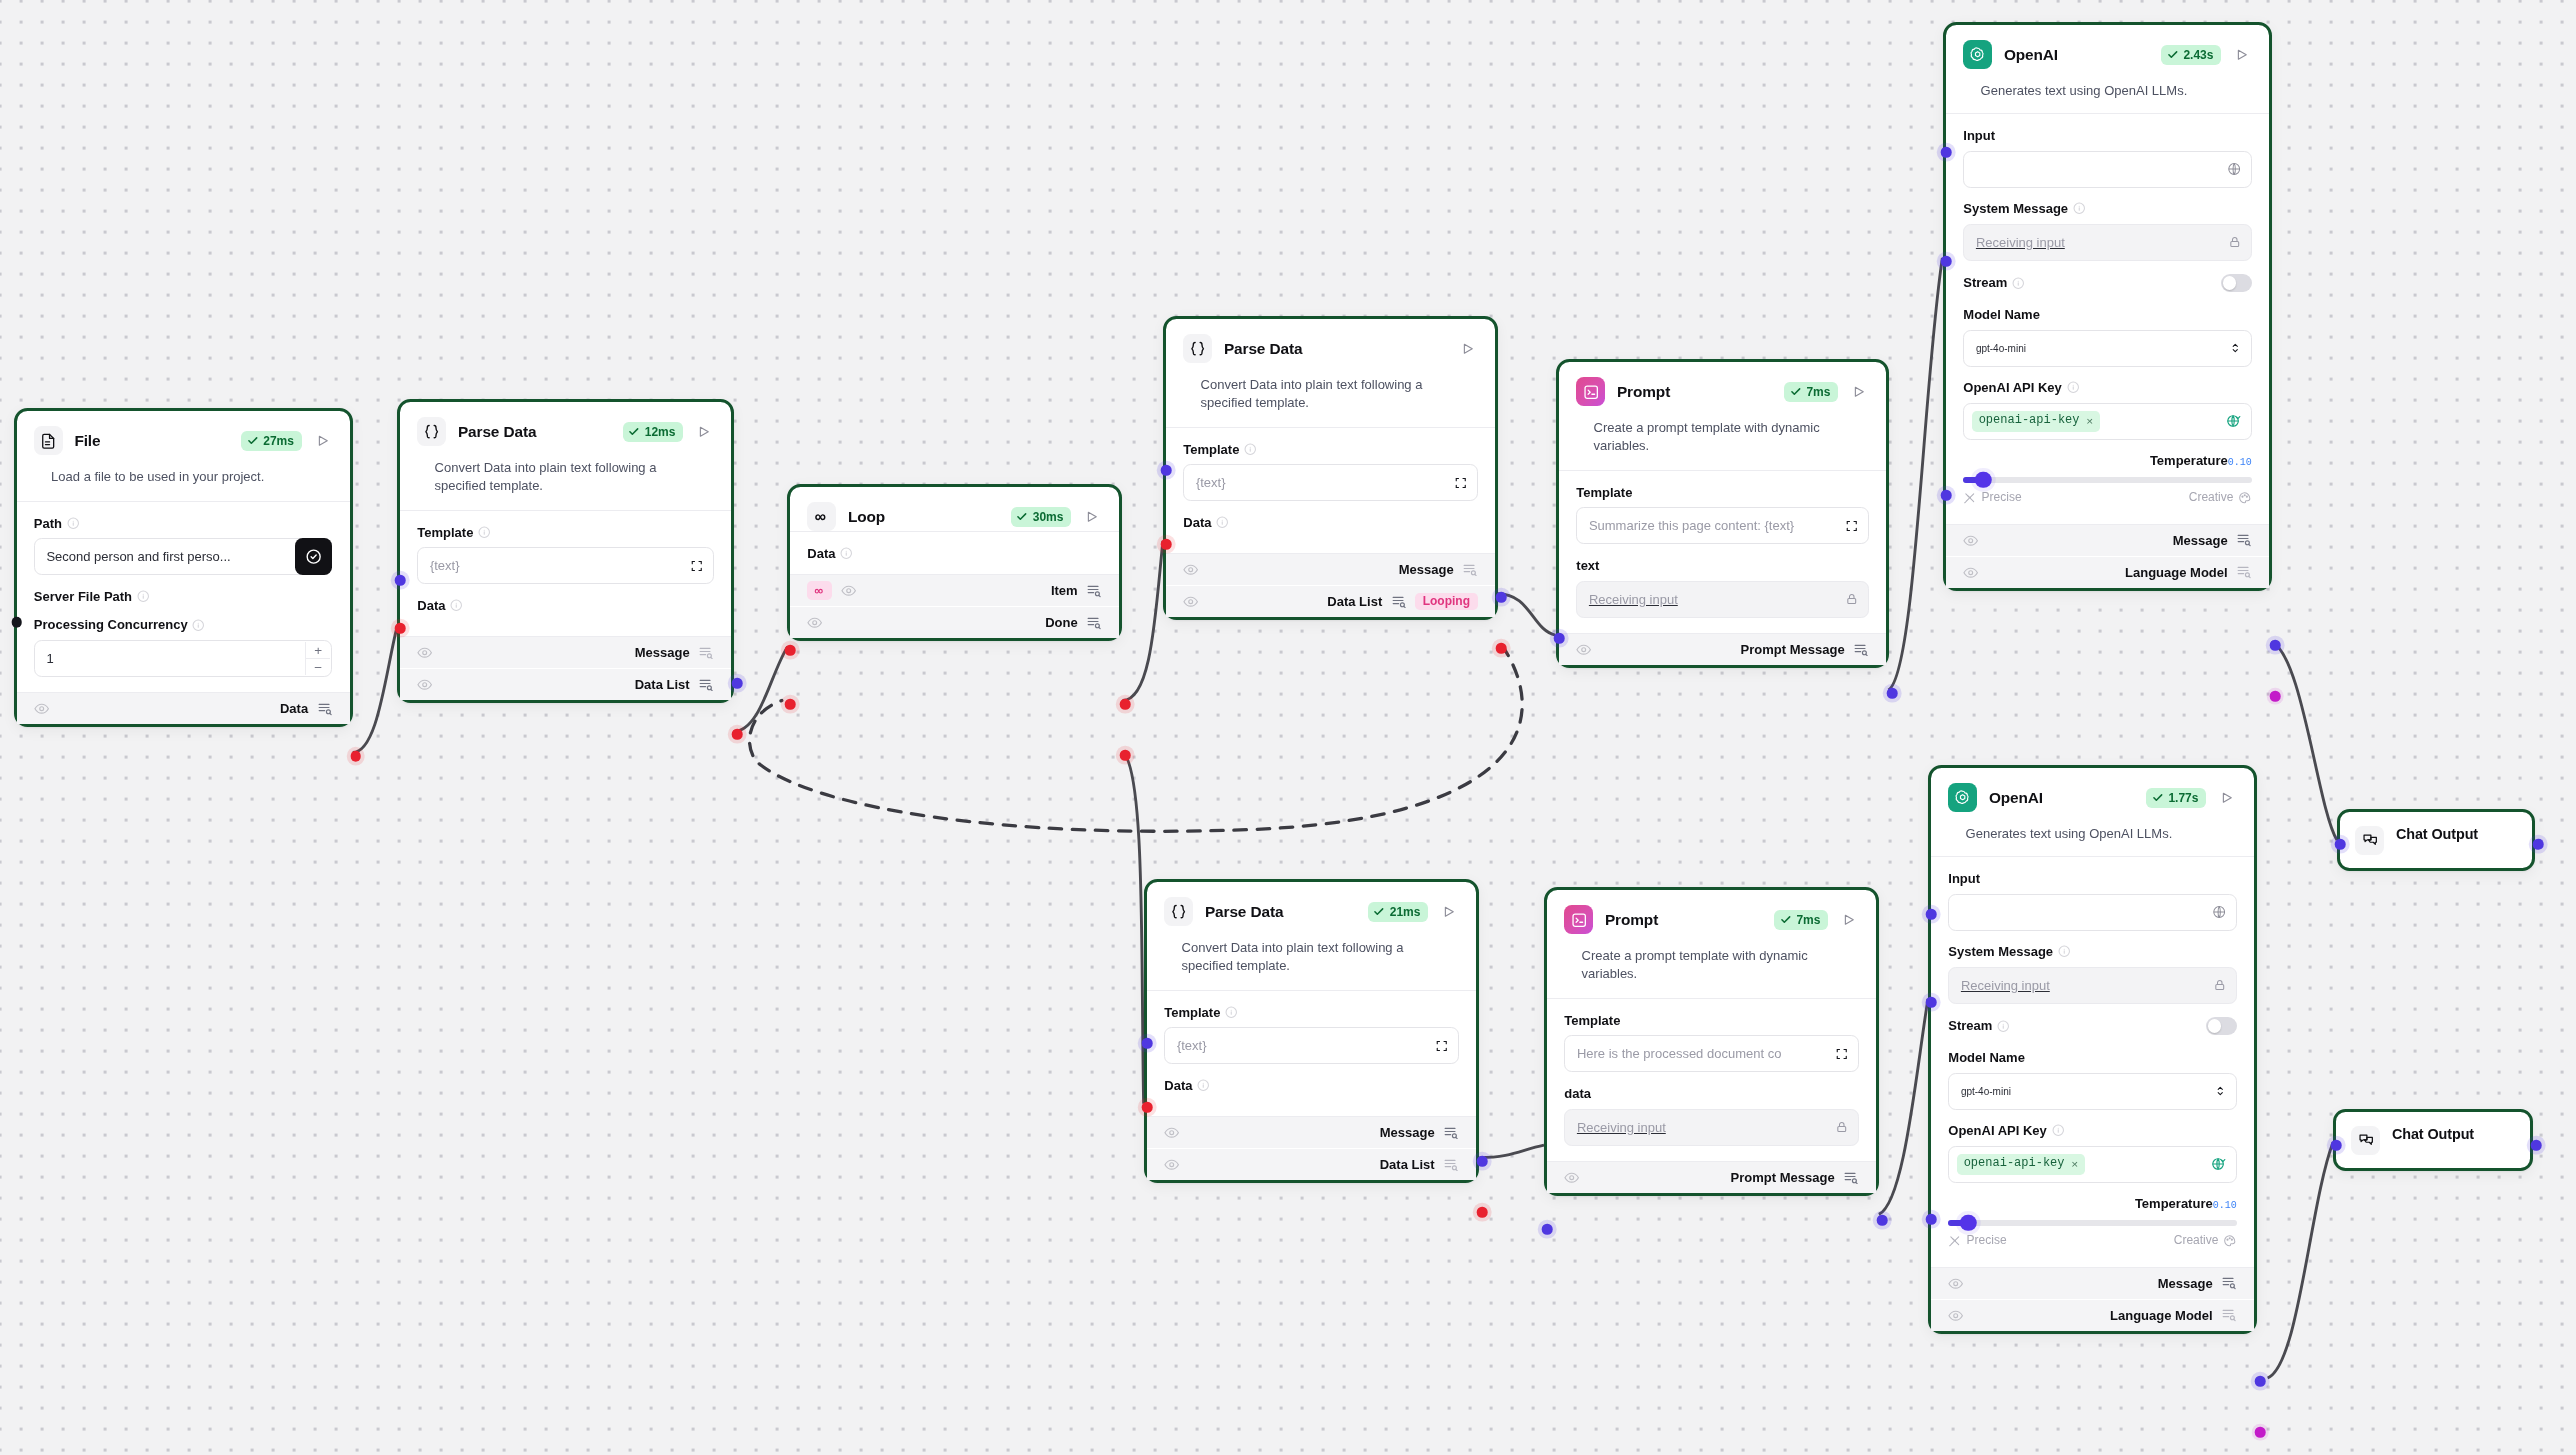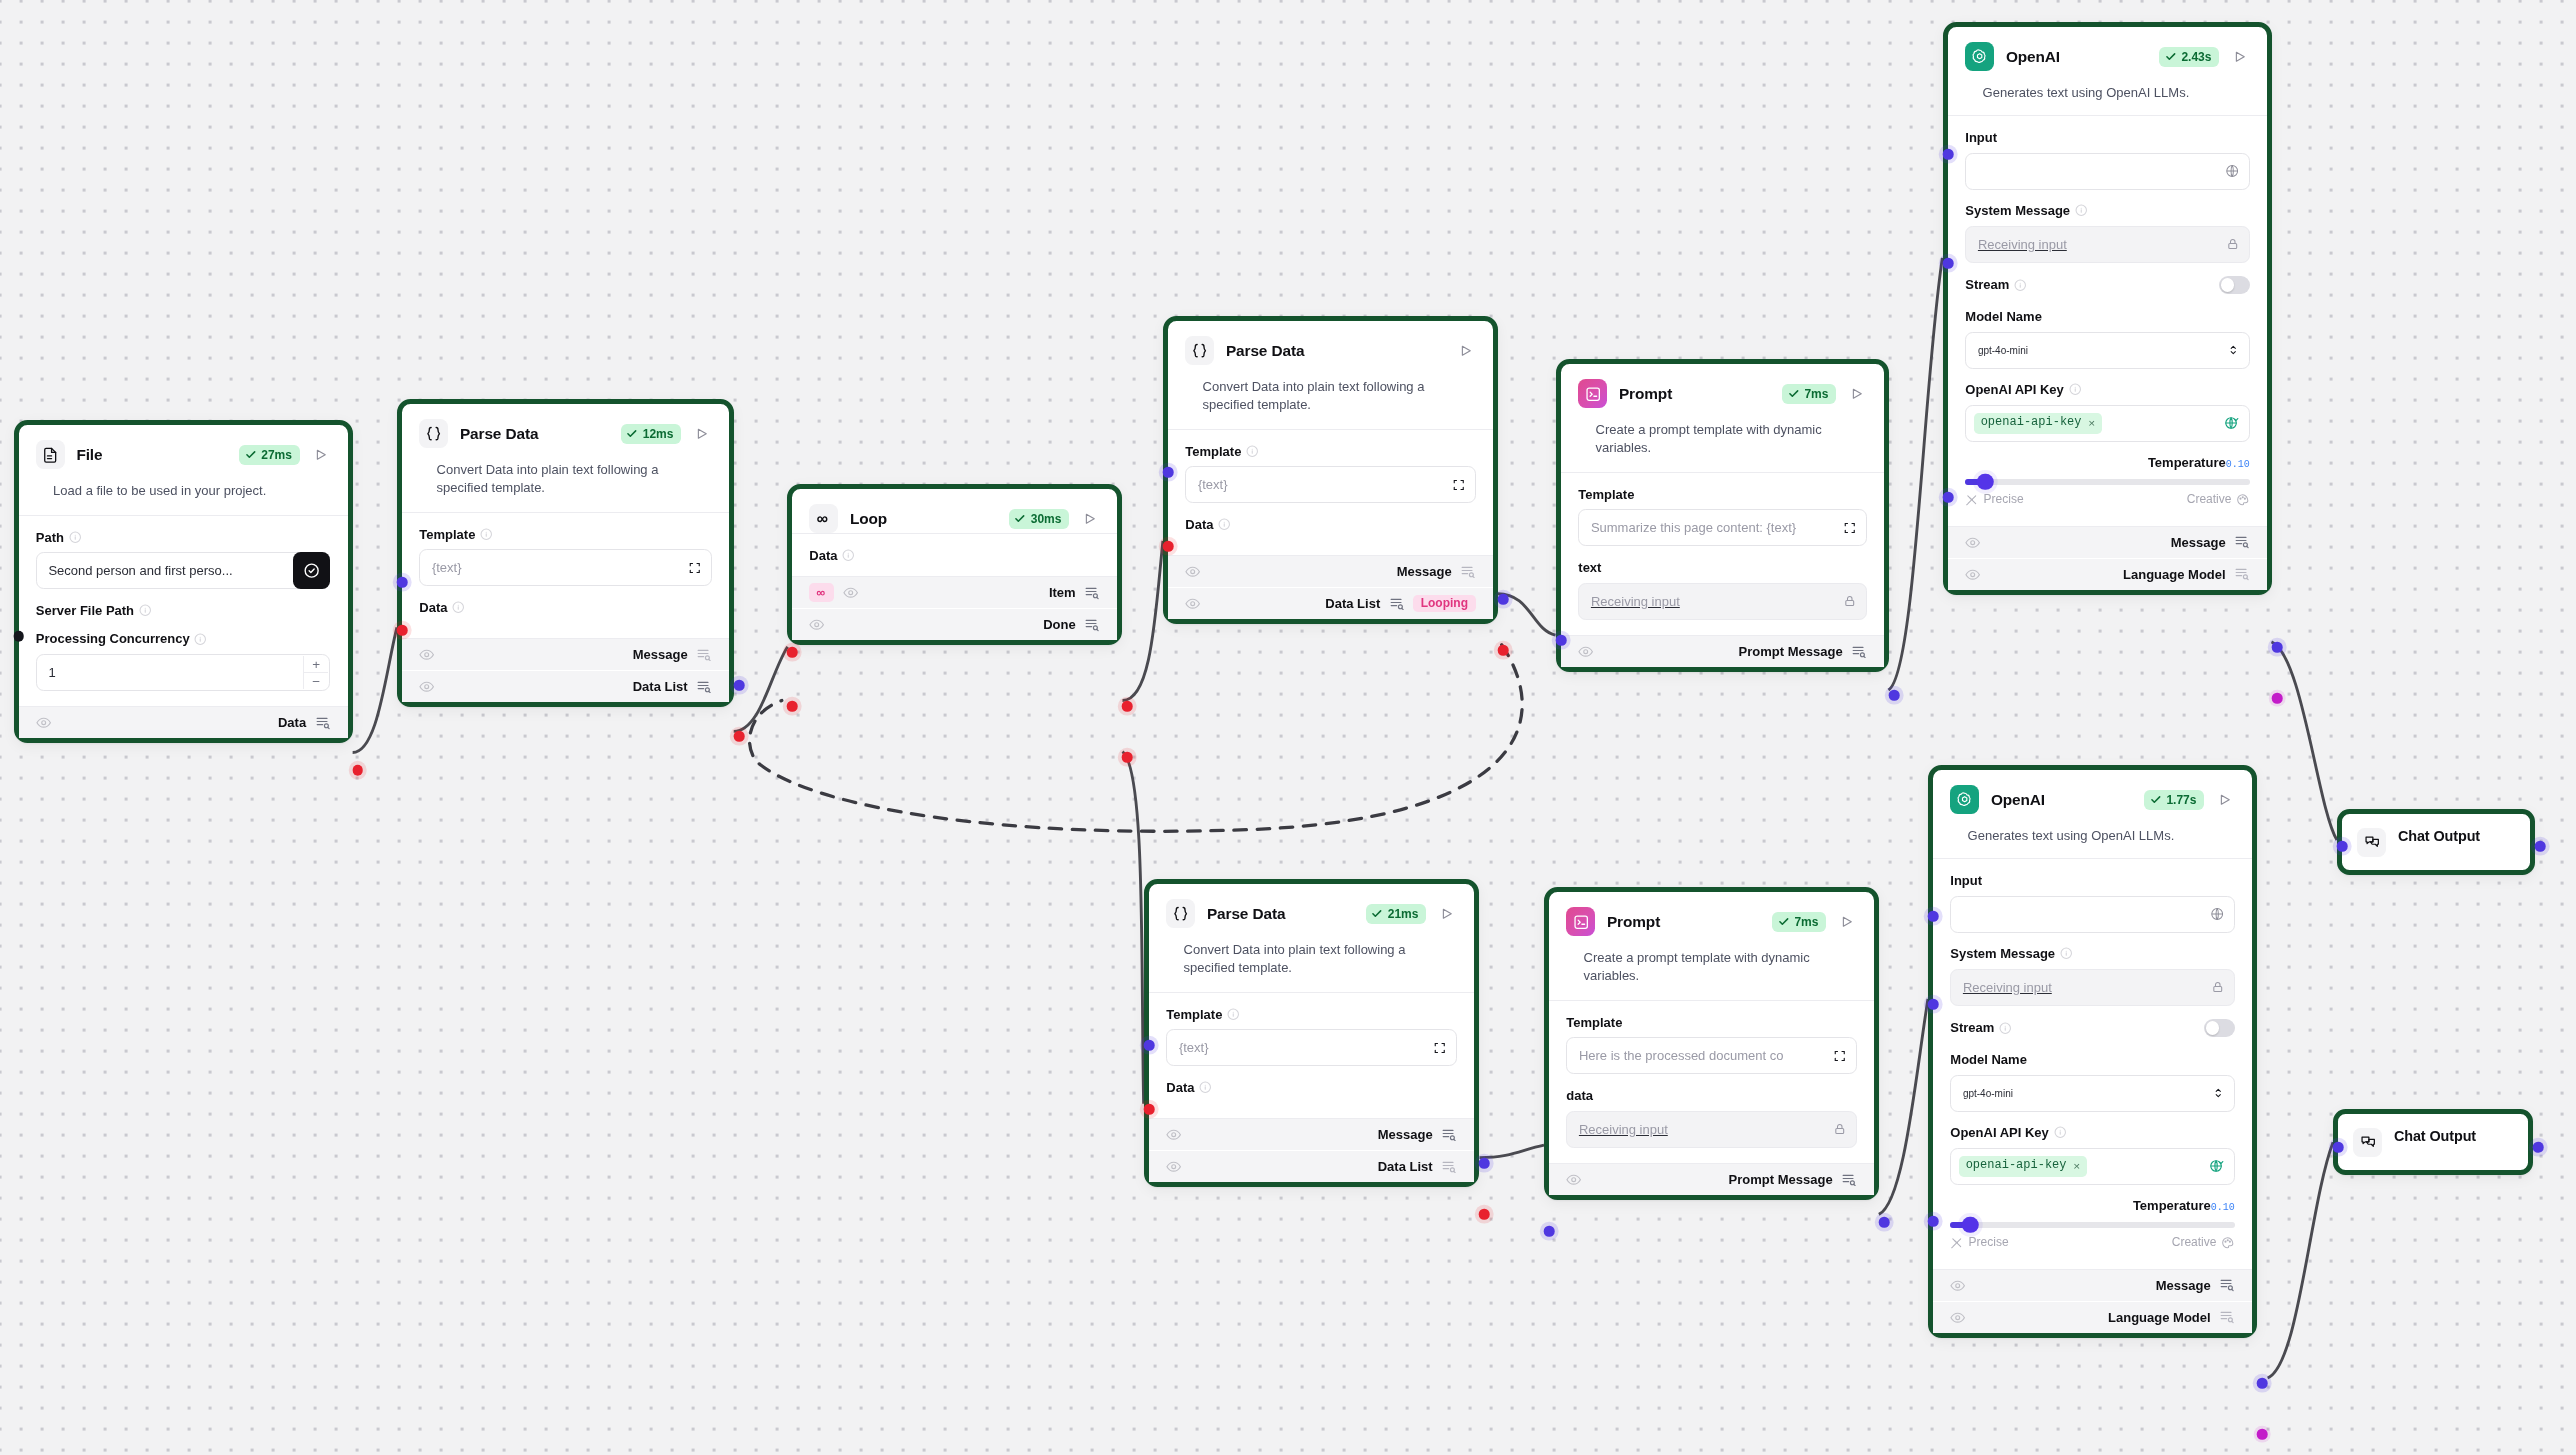--- a/index.html
+++ b/index.html
@@ -17,21 +17,21 @@
   
   #canvas { position: absolute; inset: 0; }
   #edges { position: absolute; inset: 0; width: 2576px; height: 1455px; pointer-events: none; z-index: 1; }
   .edge { fill: none; stroke: #4a4a50; stroke-width: 3; }
   .edge-dashed { fill: none; stroke: #3b3b42; stroke-width: 3.4; stroke-dasharray: 13 11; stroke-linecap: round; }
 
   
   .node {
     position: absolute;
     background: #ffffff;
-    border: 5px solid #14532d;
+    border: 3px solid #14532d;
     border-radius: 13.5px;
     box-shadow: 0 1px 1.9px rgba(16,18,28,.05), 0 3.9px 13.5px rgba(16,18,28,.05);
     z-index: 5;
   }
   .node-head { padding: 15.4px 17.3px 0 17.3px; }
   .node-titlerow { display: flex; align-items: center; gap: 11.6px; }
   .node-icon {
     width: 29px; height: 29px; border-radius: 7.7px;
     display: flex; align-items: center; justify-content: center;
     background: #f3f3f5; flex: 0 0 auto;
@@ -163,21 +163,21 @@
 
     <path class="edge" d="M 1952,1262 C 1978,1250 1990,1120 2003,1038"></path>
 
     <path class="edge" d="M 2360,667 C 2392,680 2408,840 2428,873"></path>
 
     <path class="edge" d="M 2356,1432 C 2388,1420 2400,1250 2424,1187"></path>
 
     <path class="edge-dashed" d="M 1560,670 C 1620,760 1560,852 1300,862 C 1040,872 850,840 790,795 C 772,782 772,742 812,728"></path>
   </svg>
 
-  <div class="node" style="left:13.5px; top:420px; width:339px;">
+  <div class="node" style="left:13.5px; top:408px; width:339px;">
     <div class="node-head">
       <div class="node-titlerow">
         <span class="node-icon">
           <svg width="16.4" height="16.4" viewBox="0 0 24 24" fill="none" stroke="#101014" stroke-width="1.9" stroke-linecap="round" stroke-linejoin="round">
               <path d="M14 2H6a2 2 0 0 0-2 2v16a2 2 0 0 0 2 2h12a2 2 0 0 0 2-2V8z"></path>
               <path d="M14 2v6h6"></path>
               <path d="M8 13h6M8 17h6"></path>
             </svg>
         </span>
         <span class="node-title">File</span>

